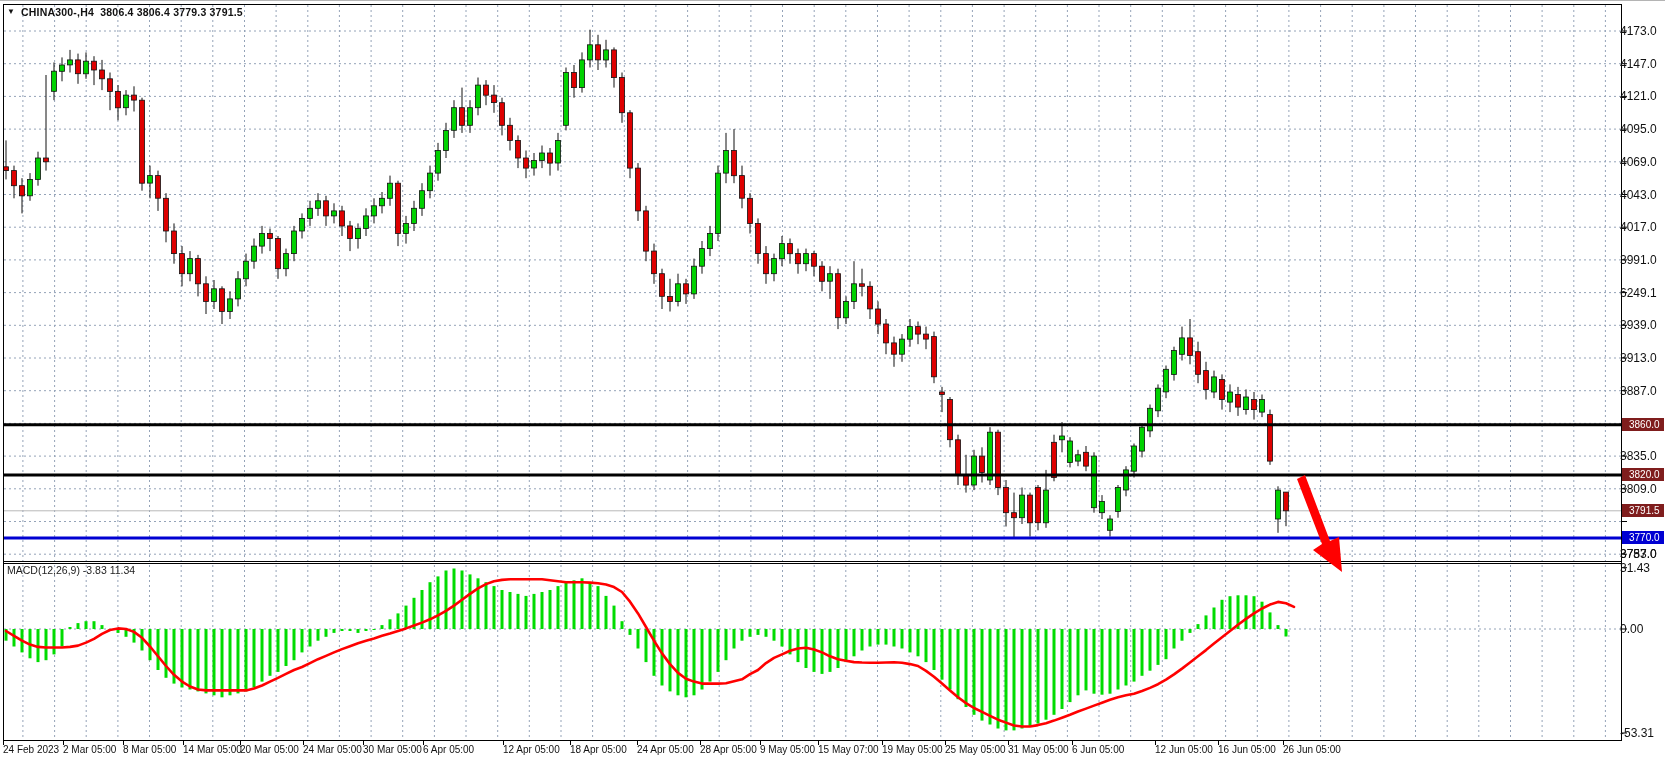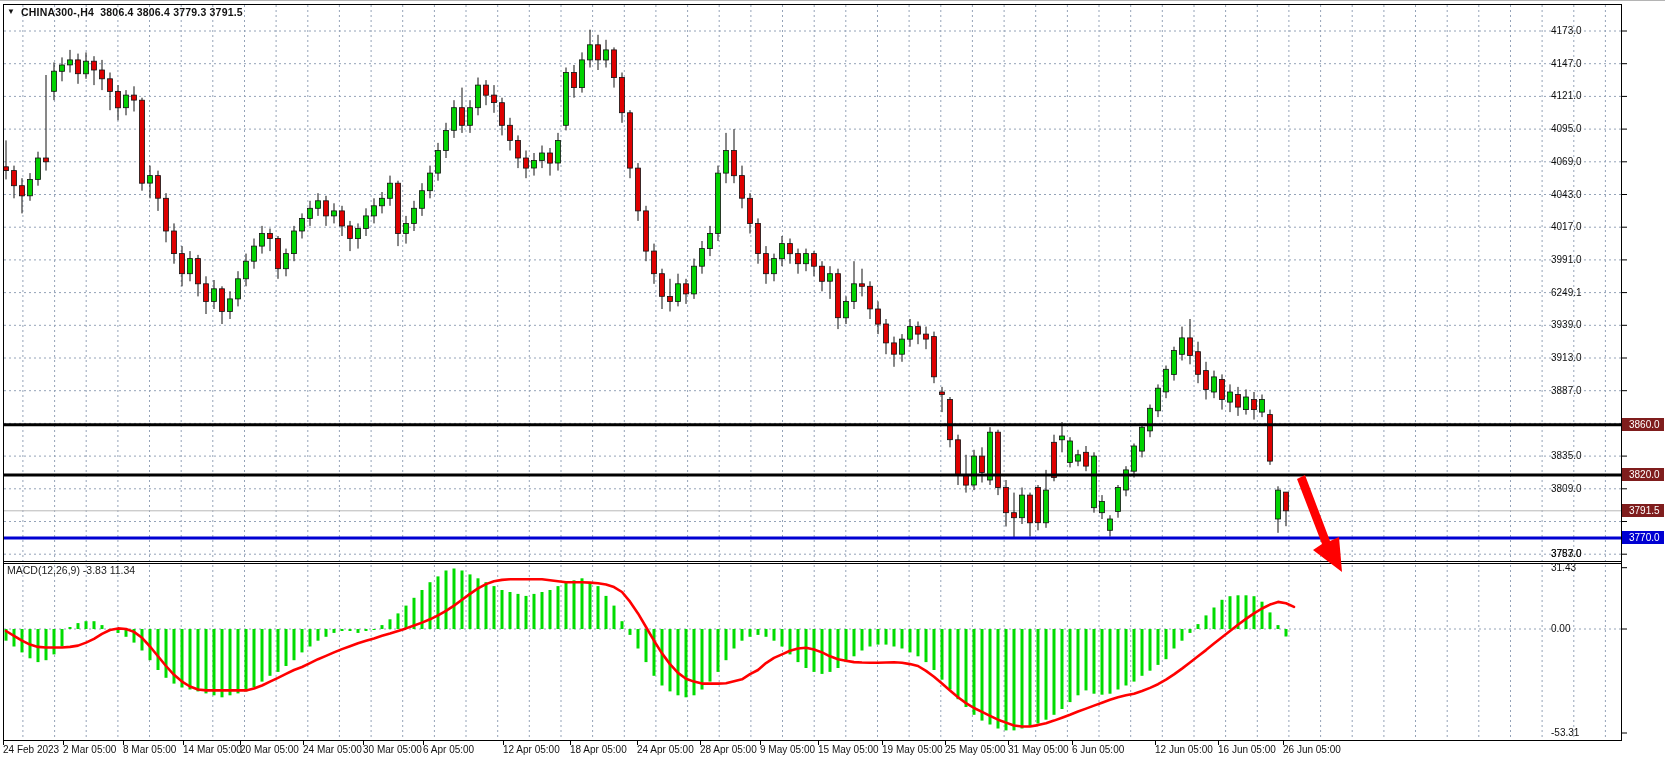--- a/index.html
+++ b/index.html
@@ -2,21 +2,21 @@
 <html><head>
 <meta charset="utf-8">
 <style>
   html,body{margin:0;padding:0;background:#e8e8e8;font-family:"Liberation Sans",sans-serif;}
   .window{position:relative;width:1665px;height:765px;background:#ffffff;overflow:hidden;
           border-top:1px solid #b4b4b4;box-sizing:border-box;}
   .chart-svg{position:absolute;left:0;top:0;}
   .chart-title{position:absolute;left:21px;top:5px;font-size:10.5px;font-weight:bold;color:#111;white-space:pre;letter-spacing:.2px;}
   .dd-arrow{position:absolute;left:7px;top:6px;font-size:8px;color:#111;cursor:pointer;}
   .macd-label{position:absolute;left:7px;top:563px;font-size:10.5px;color:#222;white-space:pre;}
-  .axis-label{position:absolute;left:1551px;font-size:10px;color:#111;height:12px;line-height:12px;white-space:nowrap;}
+  .axis-label{position:absolute;left:1620px;font-size:12px;color:#111;height:12px;line-height:12px;white-space:nowrap;}
   .axis-box{position:absolute;left:1622px;width:42px;font-size:10px;height:13px;line-height:13px;color:#fff;
             padding-left:7px;box-sizing:border-box;white-space:nowrap;}
   .axis-box.black{background:#7f1d1d;}
   .axis-box.blue{background:#0000d2;}
   .time-label{position:absolute;top:743px;font-size:10px;color:#111;white-space:nowrap;}
   .price-axis-hit{position:absolute;left:1622px;top:3px;width:43px;height:737px;cursor:ns-resize;}
   .time-axis-hit{position:absolute;left:0;top:741px;width:1620px;height:18px;cursor:ew-resize;}
 </style>
 </head>
 <body>
@@ -679,21 +679,21 @@
     <div class="time-label" style="left: 183px;">14 Mar 05:00</div>
     <div class="time-label" style="left: 240px;">20 Mar 05:00</div>
     <div class="time-label" style="left: 303px;">24 Mar 05:00</div>
     <div class="time-label" style="left: 363px;">30 Mar 05:00</div>
     <div class="time-label" style="left: 423px;">6 Apr 05:00</div>
     <div class="time-label" style="left: 503px;">12 Apr 05:00</div>
     <div class="time-label" style="left: 570px;">18 Apr 05:00</div>
     <div class="time-label" style="left: 637px;">24 Apr 05:00</div>
     <div class="time-label" style="left: 700px;">28 Apr 05:00</div>
     <div class="time-label" style="left: 760px;">9 May 05:00</div>
-    <div class="time-label" style="left: 818px;">15 May 05:00</div>
+    <div class="time-label" style="left: 818px;">15 May 07:00</div>
     <div class="time-label" style="left: 882px;">19 May 05:00</div>
     <div class="time-label" style="left: 945px;">25 May 05:00</div>
     <div class="time-label" style="left: 1008px;">31 May 05:00</div>
     <div class="time-label" style="left: 1072px;">6 Jun 05:00</div>
     <div class="time-label" style="left: 1155px;">12 Jun 05:00</div>
     <div class="time-label" style="left: 1218px;">16 Jun 05:00</div>
     <div class="time-label" style="left: 1283px;">26 Jun 05:00</div>
   </div>
 
 </body></html>

